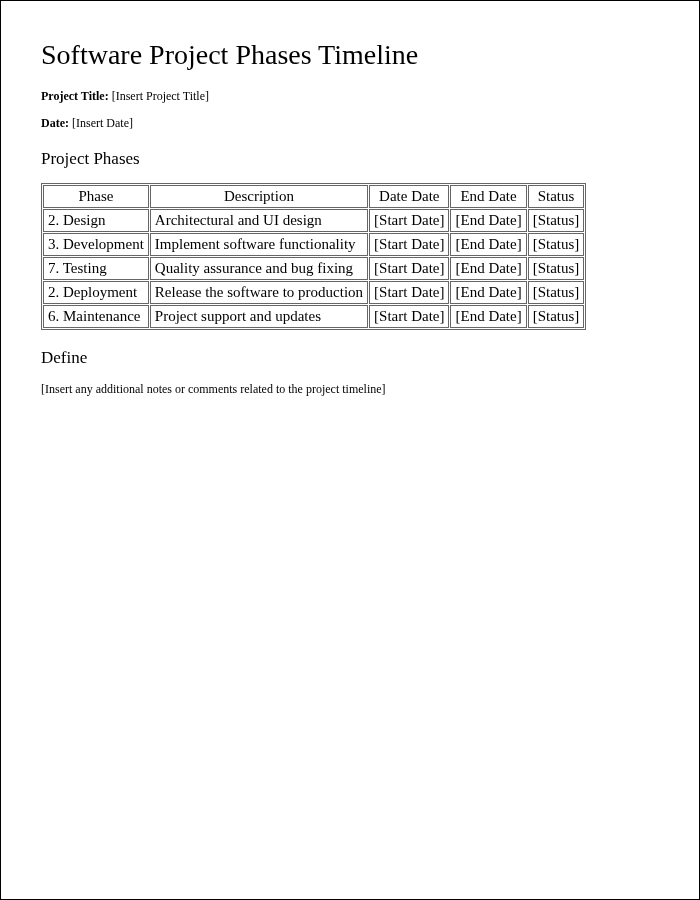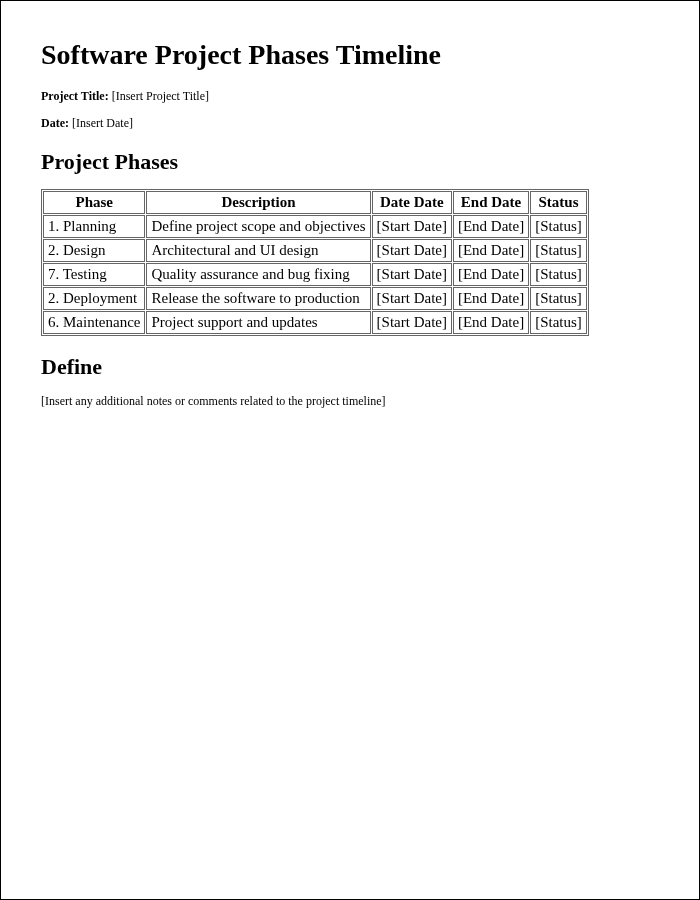--- a/index.html
+++ b/index.html
@@ -14,26 +14,26 @@
     .page {
       width: 700px;
       height: 900px;
       border: 1px solid #000;
       margin: 0;
       padding: 30px 40px;
       background: #fff;
     }
     h1 {
       font-size: 28px;
-      font-weight: bold;
+      font-weight: normal;
       margin: 8px 0 18px 0;
     }
     h2 {
-      font-size: 22px;
-      font-weight: bold;
+      font-size: 17px;
+      font-weight: normal;
       margin: 18px 0 14px 0;
     }
     p {
       font-size: 12px;
       margin: 12px 0;
     }
     .label {
       font-weight: bold;
     }
     table {
@@ -44,21 +44,21 @@
       margin-top: 6px;
     }
     th, td {
       border: 1px solid #666;
       padding: 2px 4px;
       text-align: left;
       vertical-align: top;
       white-space: nowrap;
     }
     th {
-      font-weight: bold;
+      font-weight: normal;
       text-align: center;
     }
   </style>
 </head>
 <body>
 
 <div class="page">
 
   <h1>Software Project Phases Timeline</h1>
 
@@ -79,29 +79,29 @@
       <tr>
         <th>Phase</th>
         <th>Description</th>
         <th>Date Date</th>
         <th>End Date</th>
         <th>Status</th>
       </tr>
     </thead>
     <tbody>
       <tr>
-        <td>1. Planning</td>
-        <td>Define project scope and objectives</td>
+        <td>2. Design</td>
+        <td>Architectural and UI design</td>
         <td>[Start Date]</td>
         <td>[End Date]</td>
         <td>[Status]</td>
       </tr>
       <tr>
-        <td>2. Design</td>
-        <td>Architectural and UI design</td>
+        <td>3. Development</td>
+        <td>Implement software functionality</td>
         <td>[Start Date]</td>
         <td>[End Date]</td>
         <td>[Status]</td>
       </tr>
       <tr>
         <td>7. Testing</td>
         <td>Quality assurance and bug fixing</td>
         <td>[Start Date]</td>
         <td>[End Date]</td>
         <td>[Status]</td>

